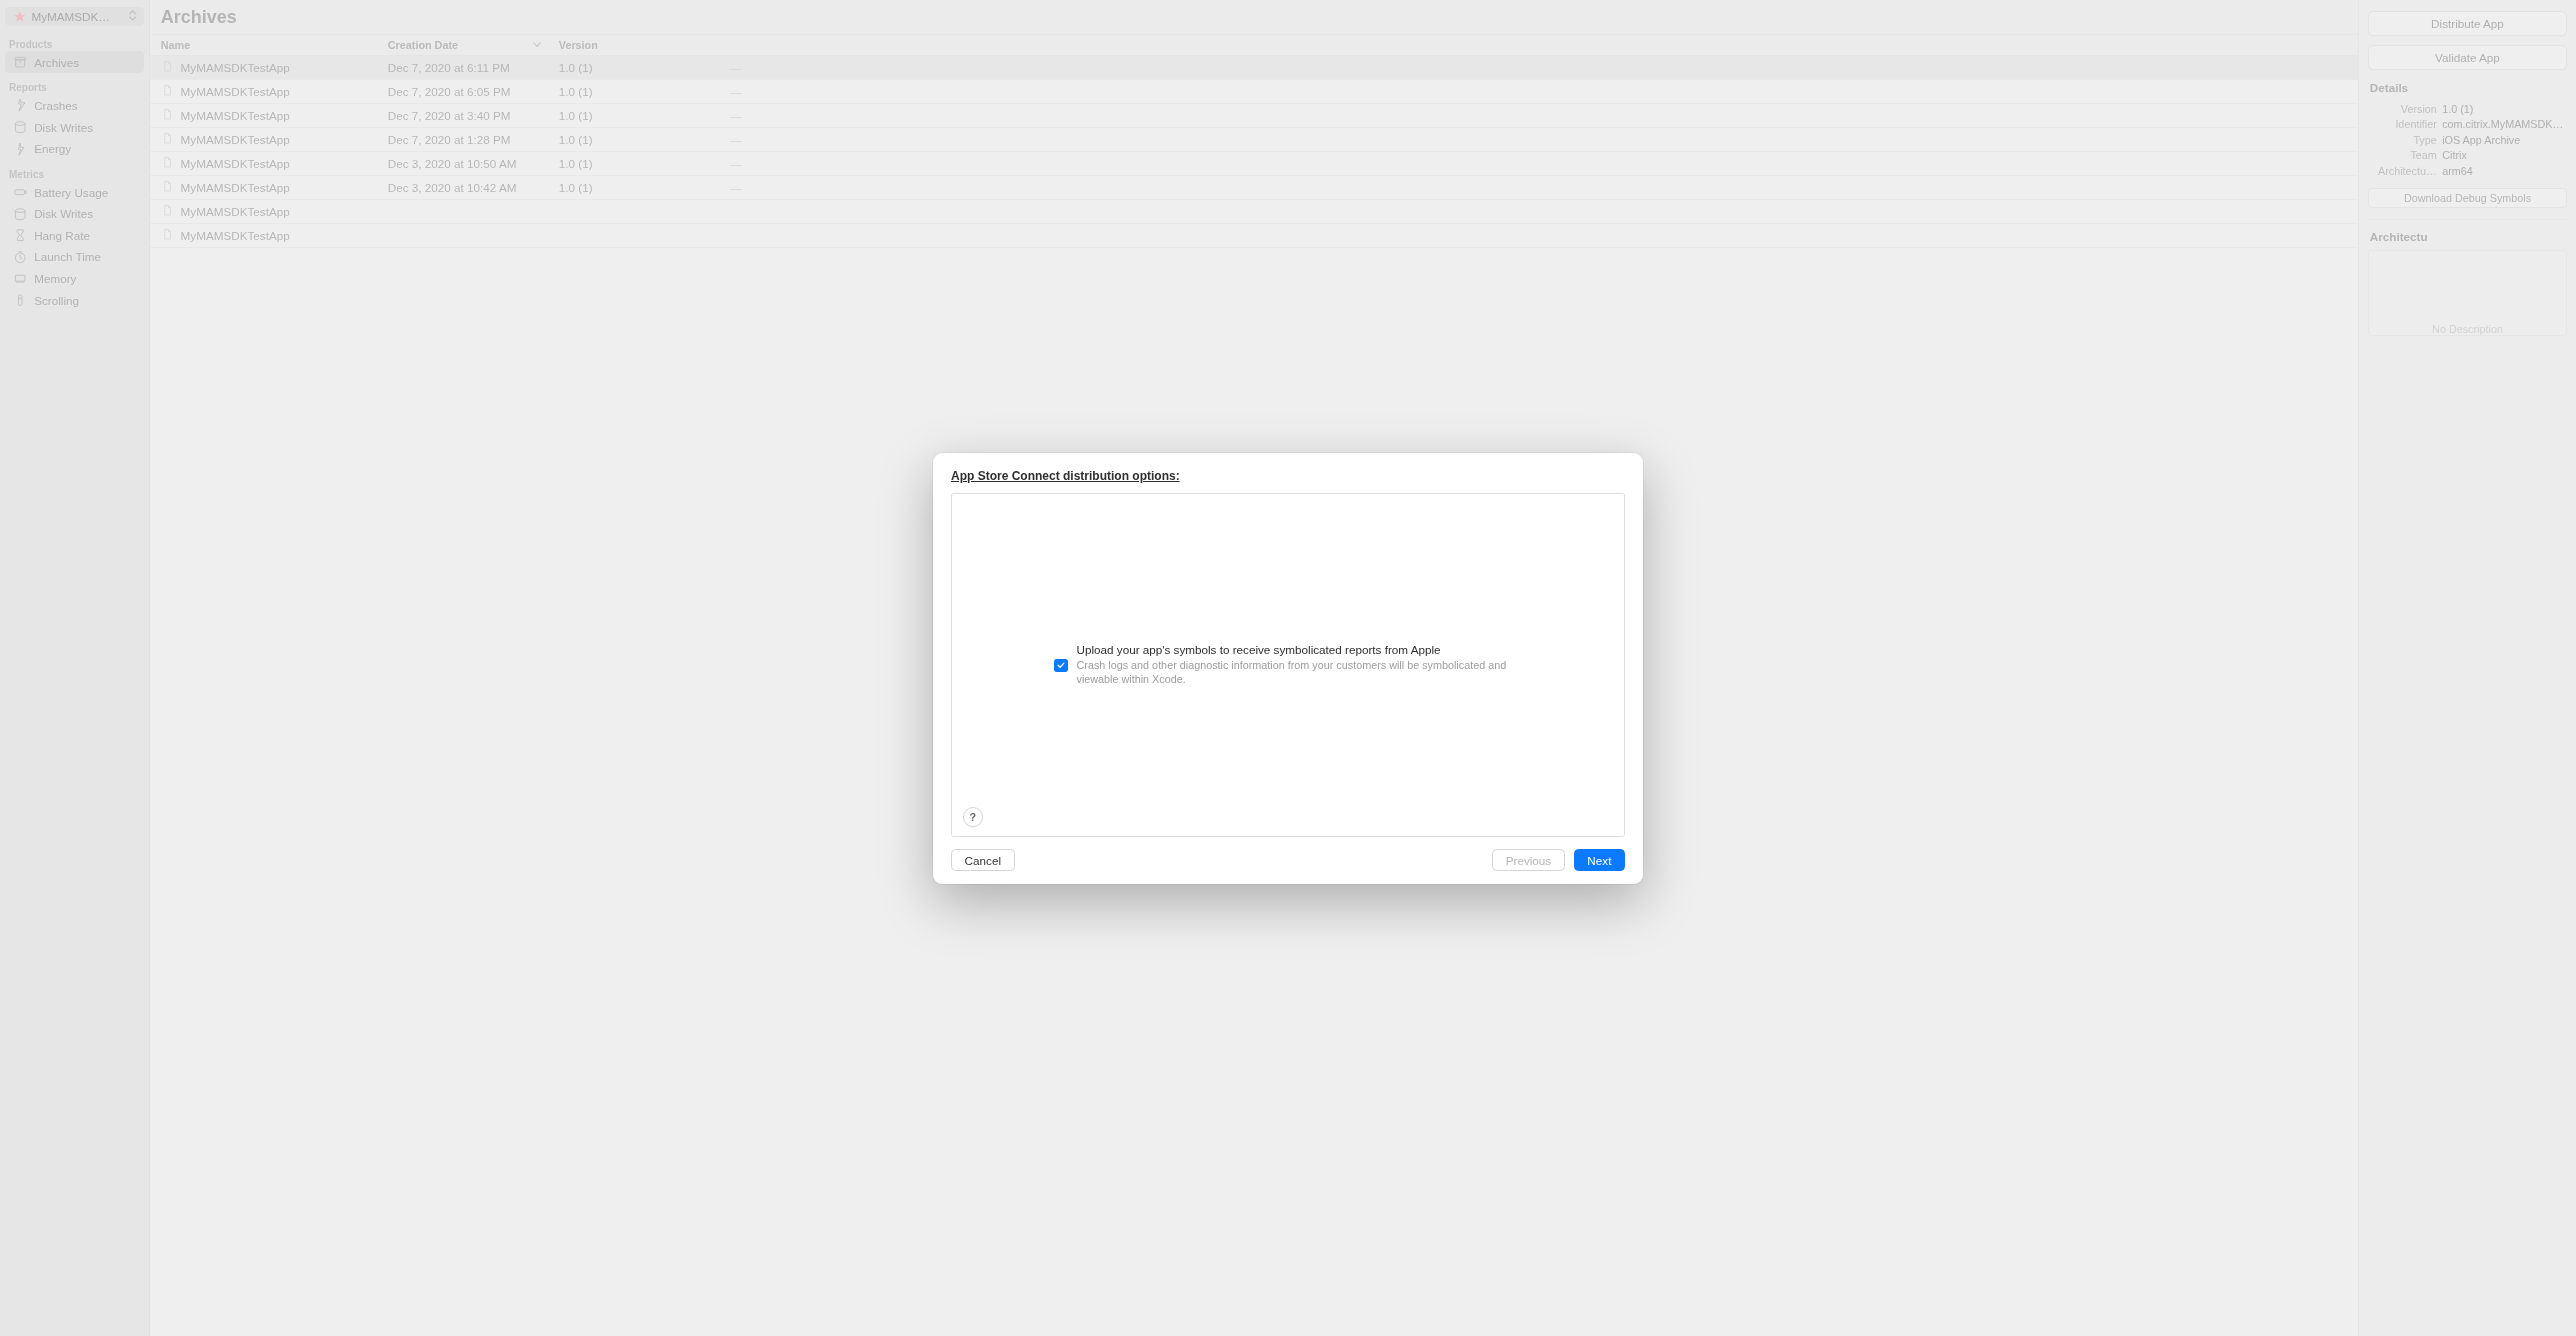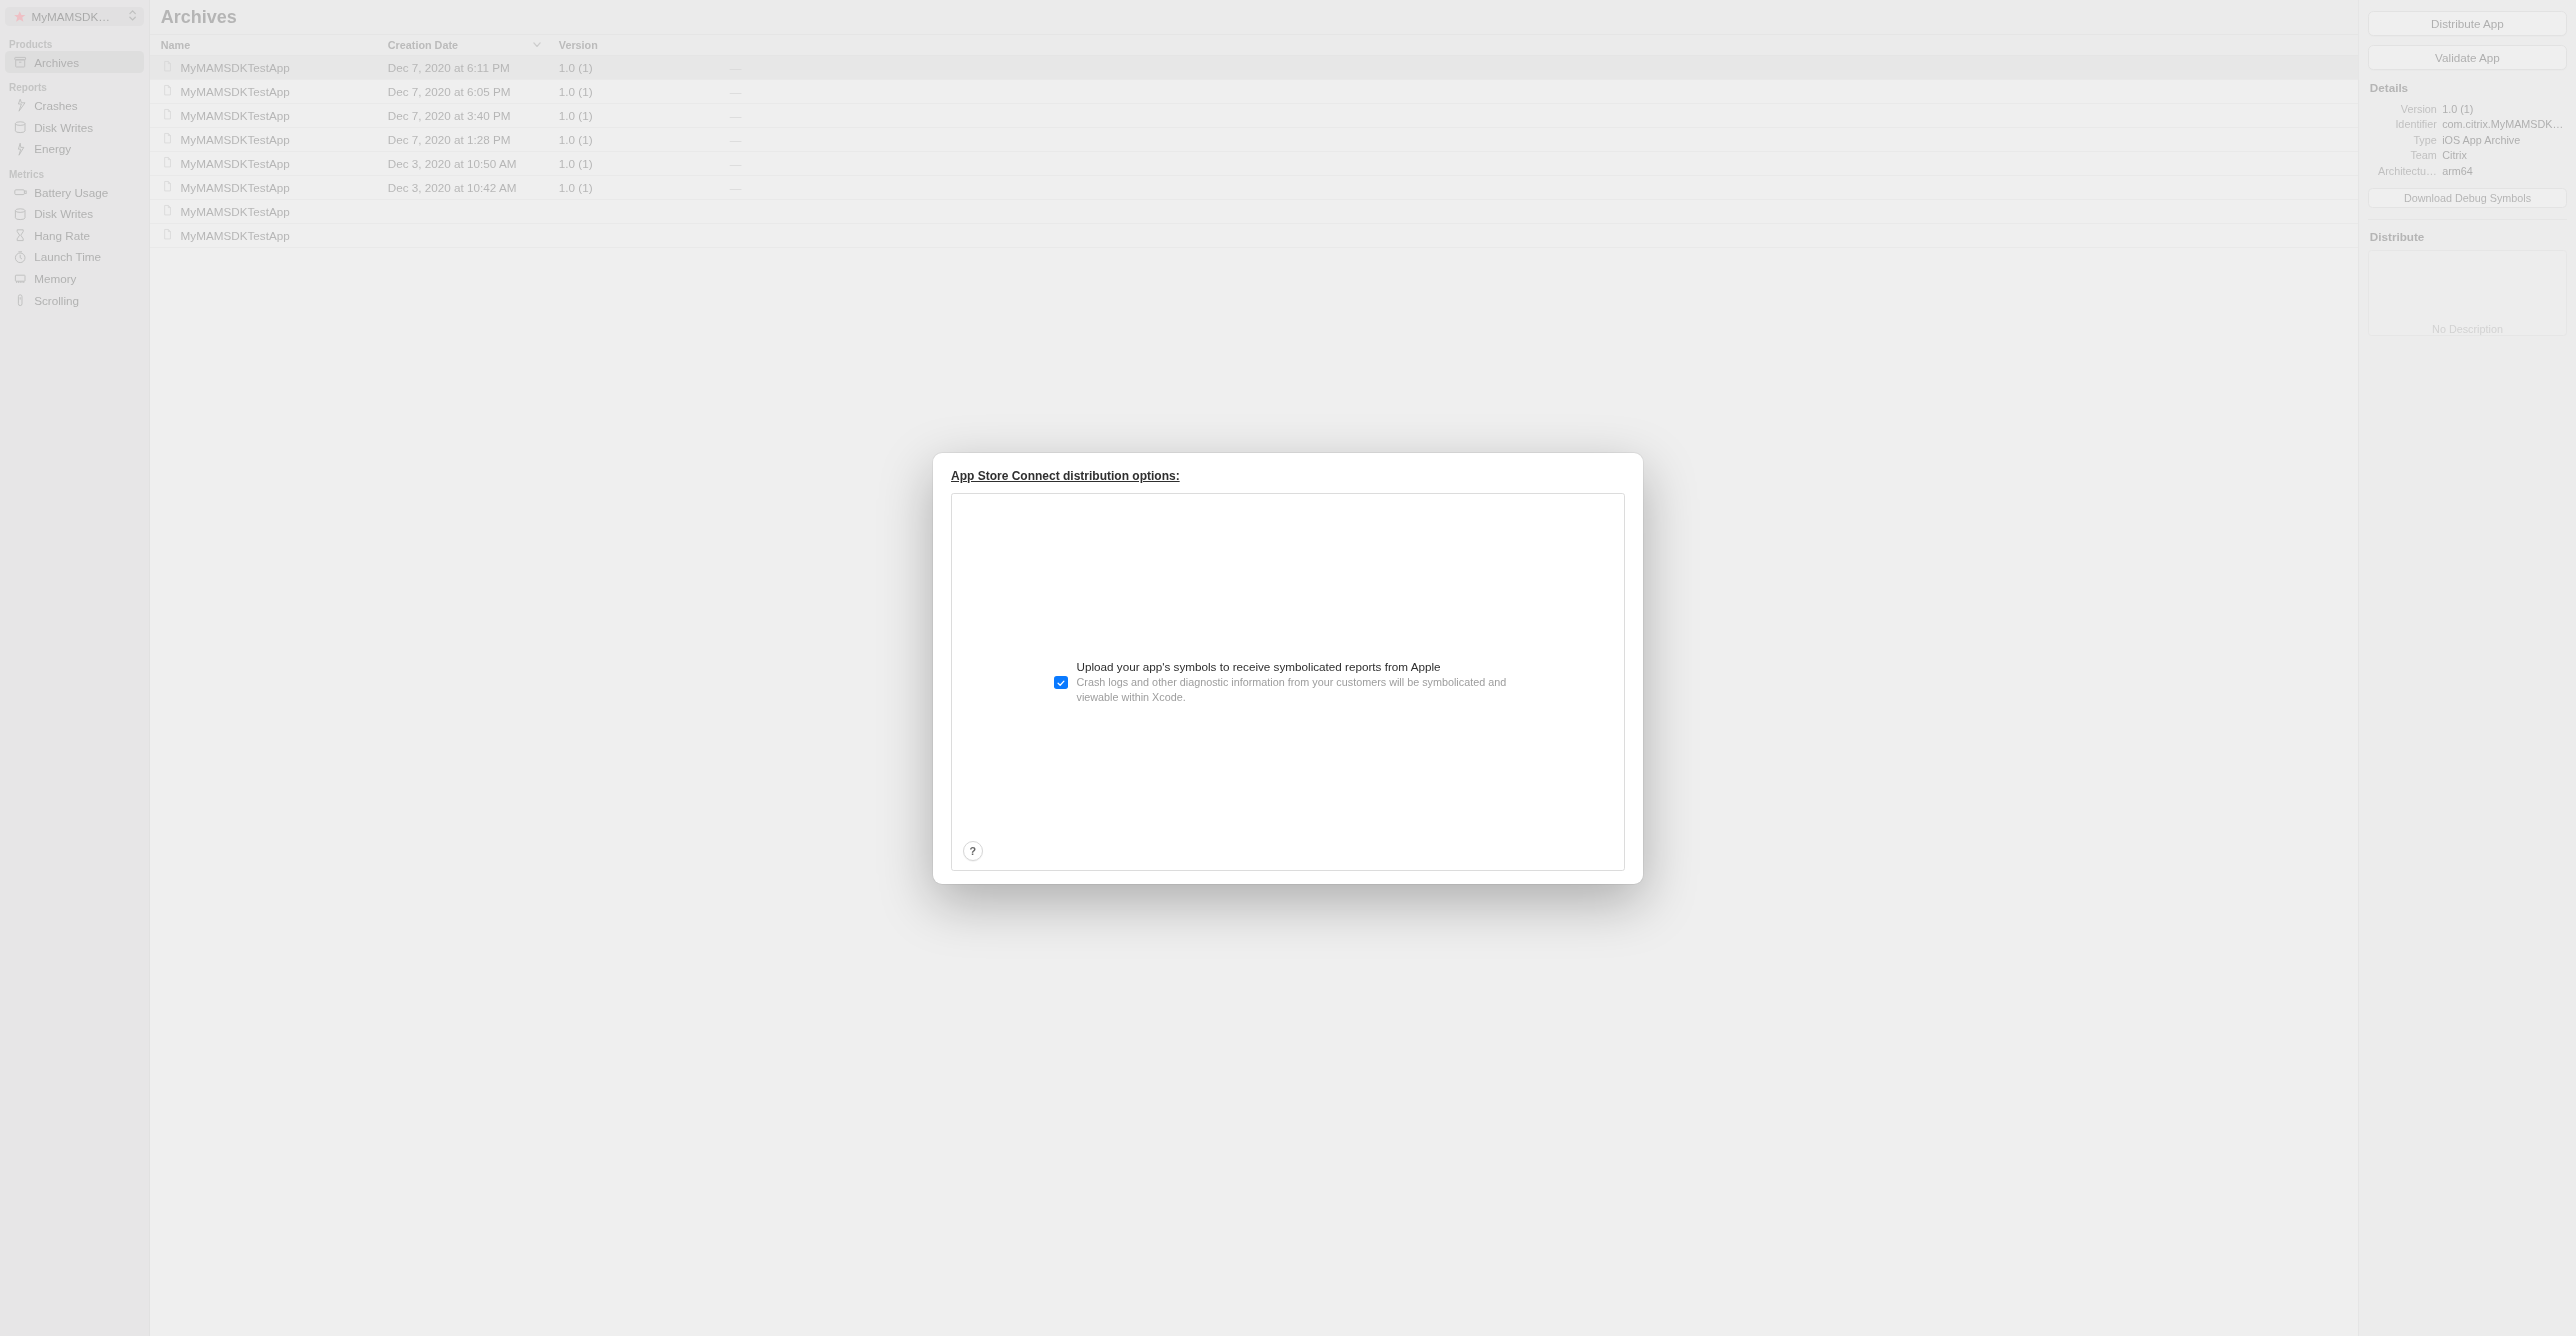--- a/index.html
+++ b/index.html
@@ -414,21 +414,21 @@
           <div class="k">Team</div>
           <div class="v">Citrix</div>
         </div>
       <div class="kv">
           <div class="k">Architectu…</div>
           <div class="v">arm64</div>
         </div>
 
       <div class="rp-small-btn">Download Debug Symbols</div>
       <div class="divider"></div>
-      <div class="rp-section-title">Distribute</div>
+      <div class="rp-section-title">Architectu</div>
       <div class="desc-box">
         <span>No Description</span>
       </div>
     </div>
   </div>
 </div>
 
 <div class="overlay-dimmer"></div>
 
 <div class="modal-wrap">
@@ -441,15 +441,21 @@
               <path d="M5 12.5 L10 17.5 L19 7.5" stroke="#fff" stroke-width="3" fill="none" stroke-linecap="round" stroke-linejoin="round"></path>
             </svg>
         </div>
         <div class="opt-text">
           <div class="label">Upload your app's symbols to receive symbolicated reports from Apple</div>
           <div class="hint">Crash logs and other diagnostic information from your customers will be symbolicated and viewable within Xcode.</div>
         </div>
       </div>
       <div class="help-btn">?</div>
     </div>
+    <div class="modal-footer">
+      <div class="btn">Cancel</div>
+      <div class="spacer"></div>
+      <div class="btn btn-disabled">Previous</div>
+      <div class="btn btn-primary">Next</div>
+    </div>
   </div>
 </div>
 
 
 </body></html>

